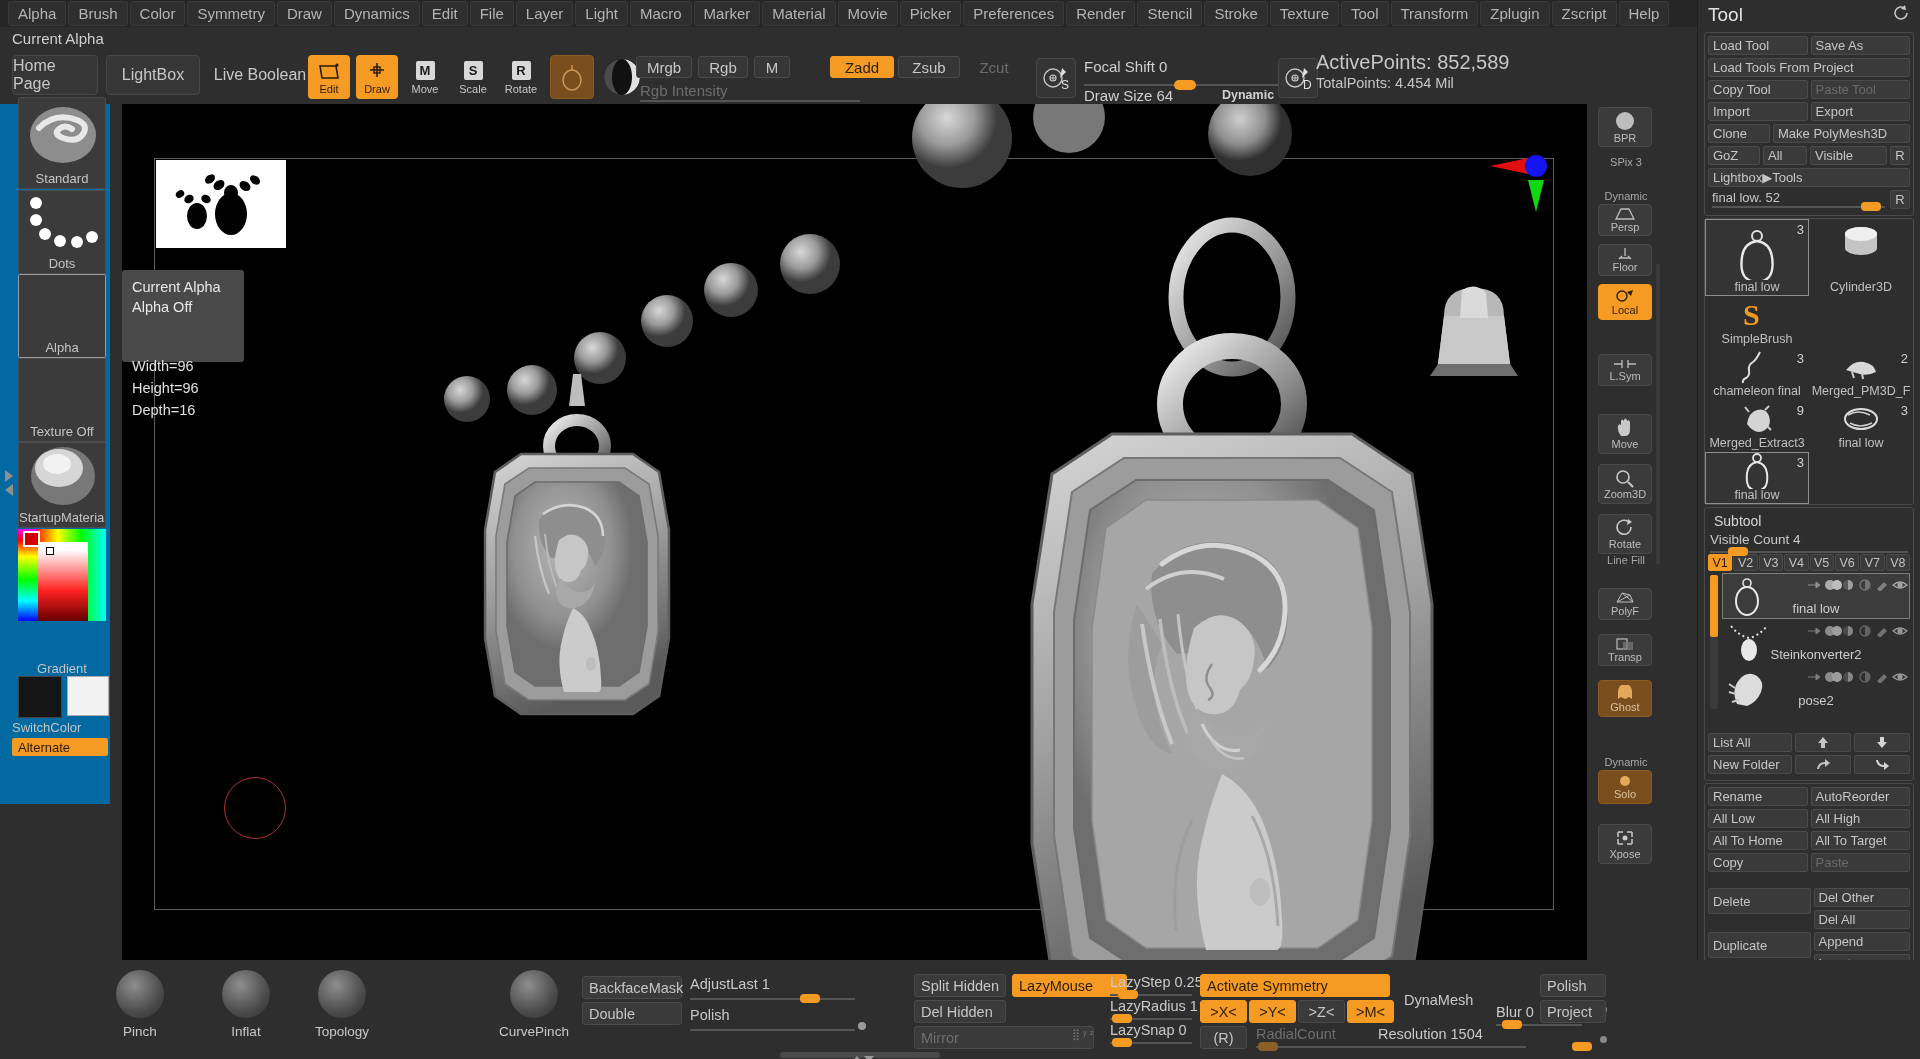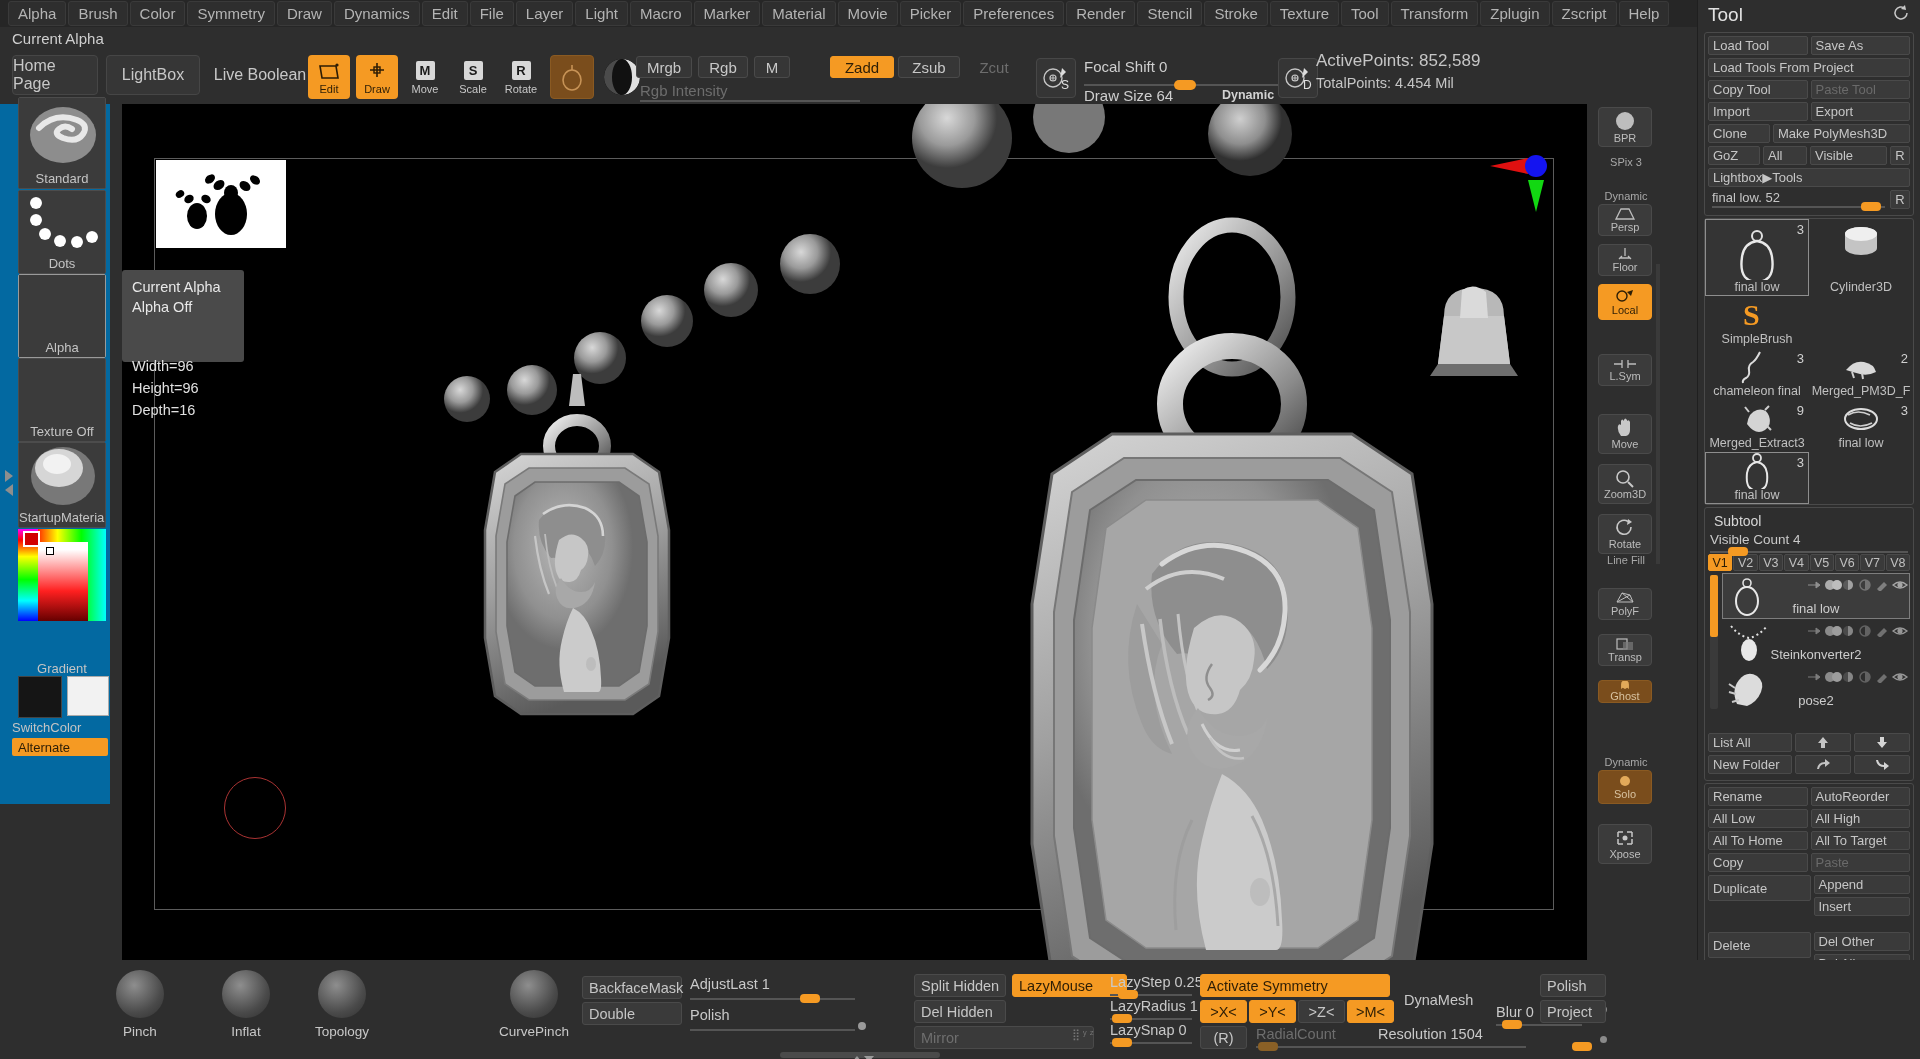--- a/index.html
+++ b/index.html
@@ -364,21 +364,21 @@
     <div class="tb" style="left:1278px; top:6px; width:40px; height:40px; border:1px solid #474747; border-radius:4px; background:#353535; display:flex; align-items:center; justify-content:center;">
       <svg width="30" height="28" viewBox="0 0 30 28">
         <circle cx="12" cy="14" r="9" fill="none" stroke="#c5c5c5" stroke-width="1.4"></circle>
         <circle cx="12" cy="14" r="3" fill="none" stroke="#c5c5c5" stroke-width="1.2"></circle>
         <path d="M12 11 v6 M9 14 h6" stroke="#c5c5c5" stroke-width="1"></path>
         <path d="M21 4 l4 4 l-6 6" fill="#dcdcdc"></path>
         <text x="20" y="25" font-size="12" fill="#e0e0e0" font-family="Liberation Sans">D</text>
       </svg>
     </div>
 
-    <div class="tb" style="left:1316px; top:-1px; font-size:17px; color:#c6c6c6;">ActivePoints: 852,589</div>
+    <div class="tb" style="left:1316px; top:-1px; font-size:20px; color:#c6c6c6;">ActivePoints: 852,589</div>
     <div class="tb" style="left:1316px; top:23px; font-size:14.5px; color:#c6c6c6;">TotalPoints: 4.454 Mil</div>
   </div>
 
   <div id="leftshelf">
 
     <div class="shelf-cell" style="top:-7px; height:92px;">
       <div class="shelf-thumb">
         <svg width="88" height="73" viewBox="0 0 88 73">
           <rect width="88" height="73" fill="#3b3b3b"></rect>
           <ellipse cx="44" cy="37" rx="33" ry="28" fill="#8d8d8d"></ellipse>
@@ -666,21 +666,21 @@
         </svg>
       <span>PolyF</span>
     </div>
     <div class="rs-btn" style="top:530px; height:32px;">
       <svg width="22" height="14" viewBox="0 0 22 14">
           <rect x="3" y="2" width="10" height="10" fill="none" stroke="#bdbdbd" stroke-width="1.2"></rect>
           <rect x="9" y="5" width="10" height="8" fill="#7a7a7a" opacity=".7"></rect>
         </svg>
       <span>Transp</span>
     </div>
-    <div class="rs-btn onbrown" style="top:576px; height:23px;">
+    <div class="rs-btn onbrown" style="top:576px; height:37px;">
       <svg width="22" height="16" viewBox="0 0 22 16">
           <path d="M4 14 V6 a7 7 0 0 1 14 0 v8 l-3 -2 l-4 2 l-4 -2 z" fill="#e2a95a"></path>
         </svg>
       <span>Ghost</span>
     </div>
     <div class="rs-lbl" style="top:652px;">Dynamic</div>
     <div class="rs-btn onbrown" style="top:666px; height:34px;">
       <svg width="22" height="14" viewBox="0 0 22 14">
           <circle cx="11" cy="7" r="5" fill="#e2a95a"></circle>
         </svg>
@@ -1006,32 +1006,32 @@
         <div class="tp-btn">All High</div>
       </div>
       <div class="tp-row">
         <div class="tp-btn">All To Home</div>
         <div class="tp-btn">All To Target</div>
       </div>
       <div class="tp-row">
         <div class="tp-btn">Copy</div>
         <div class="tp-btn dim">Paste</div>
       </div>
-      <div class="tp-row">
-        <div class="tp-btn" style="height:26px;">Duplicate</div>
-        <div style="flex:1;">
-          <div class="tp-btn">Append</div>
-          <div class="tp-btn" style="margin-top:3px;">Insert</div>
-        </div>
-      </div>
       <div class="tp-row" style="margin-top:16px;">
         <div class="tp-btn" style="height:26px;">Delete</div>
         <div style="flex:1;">
           <div class="tp-btn">Del Other</div>
           <div class="tp-btn" style="margin-top:3px;">Del All</div>
+        </div>
+      </div>
+      <div class="tp-row">
+        <div class="tp-btn" style="height:26px;">Duplicate</div>
+        <div style="flex:1;">
+          <div class="tp-btn">Append</div>
+          <div class="tp-btn" style="margin-top:3px;">Insert</div>
         </div>
       </div>
       <div class="tp-row" style="margin-top:16px;">
         <div class="tp-btn">Split</div>
       </div>
       <div class="tp-row" style="margin-top:10px;">
         <div class="tp-btn">Merge</div>
       </div>
     </div>
   </div>

